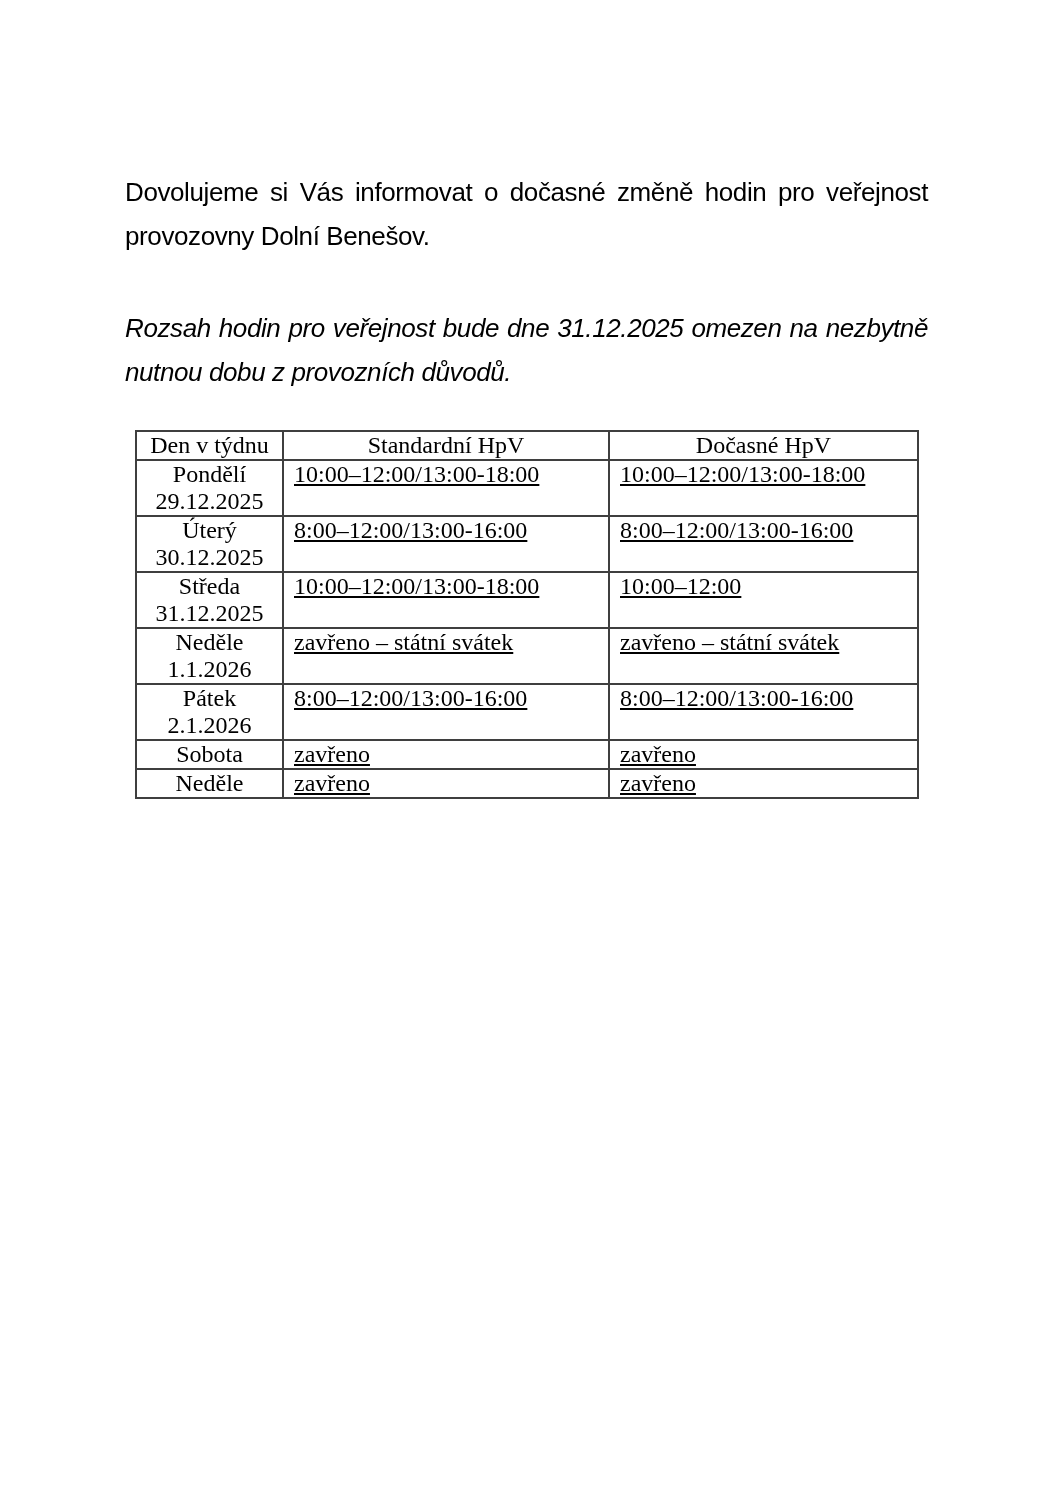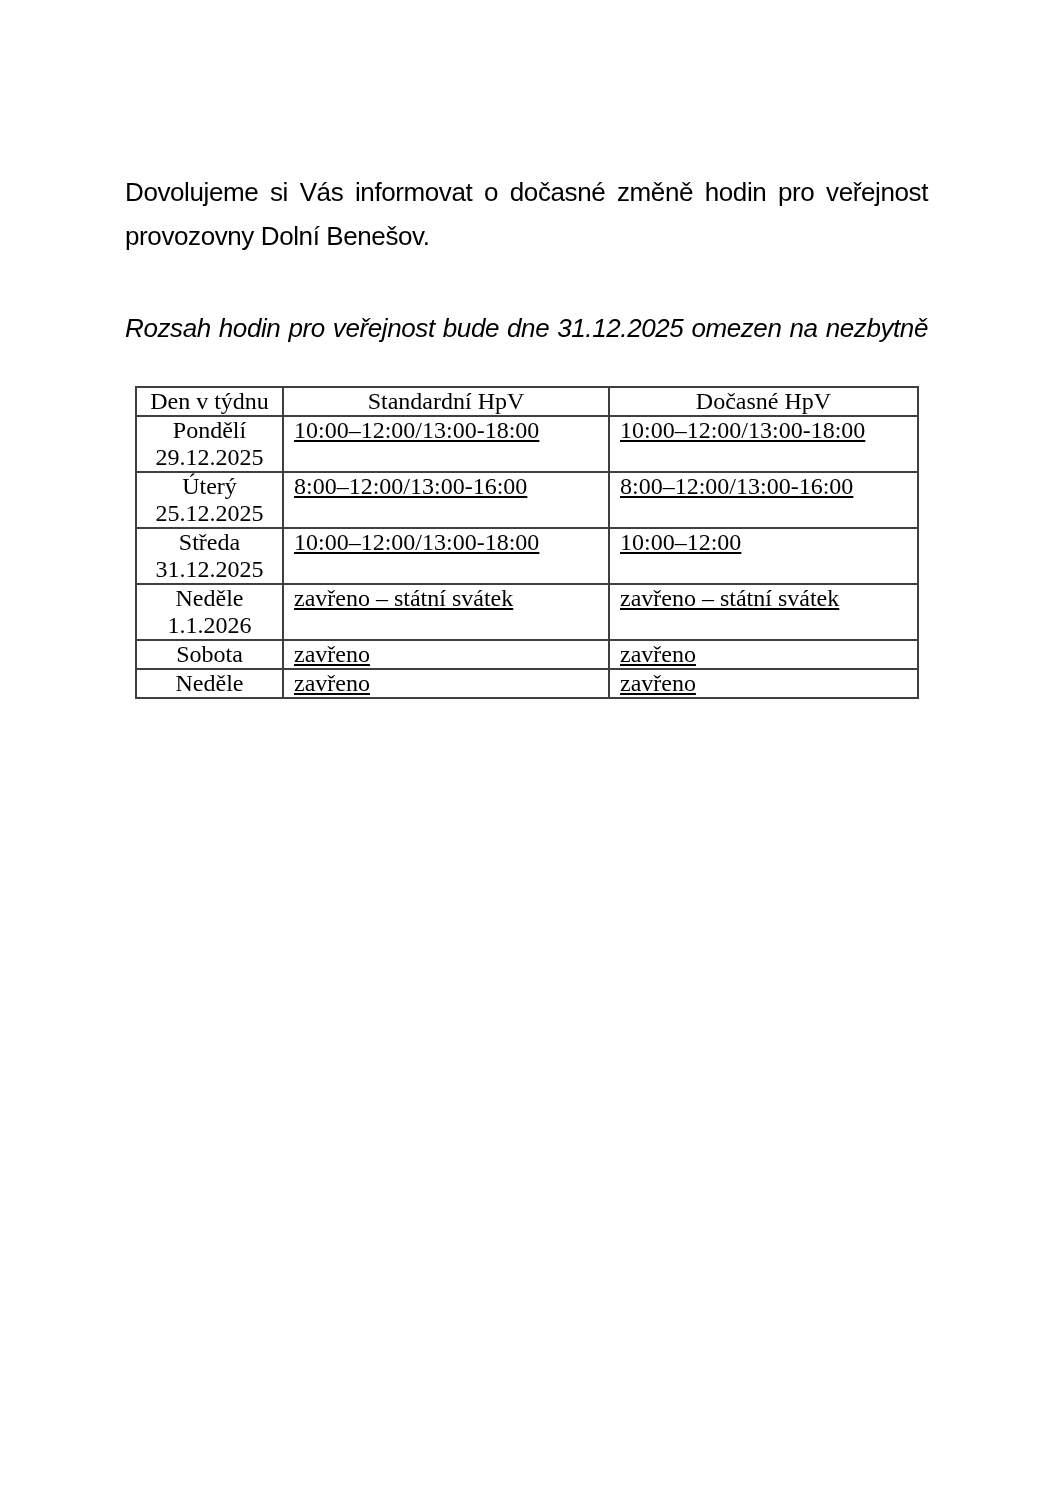--- a/index.html
+++ b/index.html
@@ -78,20 +78,21 @@
 
 <div class="page">
 
   <p class="para">
     <span class="line justified">Dovolujeme si Vás informovat o dočasné změně hodin pro veřejnost</span>
     <span class="line">provozovny Dolní Benešov.</span>
   </p>
 
   <p class="para">
     <span class="line justified">Rozsah hodin pro veřejnost bude dne 31.12.2025 omezen na nezbytně</span>
+    <span class="line">nutnou dobu z provozních důvodů.</span>
   </p>
 
   <table class="schedule">
     <colgroup>
       <col style="width:147px">
       <col style="width:326px">
       <col style="width:309px">
     </colgroup>
     <thead>
       <tr>
@@ -105,40 +106,48 @@
         <td class="day-cell">
           <span class="day-name">Pondělí</span>
           <span class="day-date">29.12.2025</span>
         </td>
         <td class="hours-cell">10:00–12:00/13:00-18:00</td>
         <td class="hours-cell">10:00–12:00/13:00-18:00</td>
       </tr>
       <tr>
         <td class="day-cell">
           <span class="day-name">Úterý</span>
-          <span class="day-date">25.12.2025</span>
+          <span class="day-date">30.12.2025</span>
         </td>
         <td class="hours-cell">8:00–12:00/13:00-16:00</td>
         <td class="hours-cell">8:00–12:00/13:00-16:00</td>
       </tr>
       <tr>
         <td class="day-cell">
           <span class="day-name">Středa</span>
           <span class="day-date">31.12.2025</span>
         </td>
         <td class="hours-cell">10:00–12:00/13:00-18:00</td>
         <td class="hours-cell">10:00–12:00</td>
       </tr>
       <tr>
         <td class="day-cell">
           <span class="day-name">Neděle</span>
           <span class="day-date">1.1.2026</span>
         </td>
         <td class="hours-cell">zavřeno – státní svátek</td>
         <td class="hours-cell">zavřeno – státní svátek</td>
+      </tr>
+      <tr>
+        <td class="day-cell">
+          <span class="day-name">Pátek</span>
+          <span class="day-date">2.1.2026</span>
+        </td>
+        <td class="hours-cell">8:00–12:00/13:00-16:00</td>
+        <td class="hours-cell">8:00–12:00/13:00-16:00</td>
       </tr>
       <tr>
         <td class="day-cell">
           <span class="day-name">Sobota</span>
           <span class="day-date"></span>
         </td>
         <td class="hours-cell">zavřeno</td>
         <td class="hours-cell">zavřeno</td>
       </tr>
       <tr>

